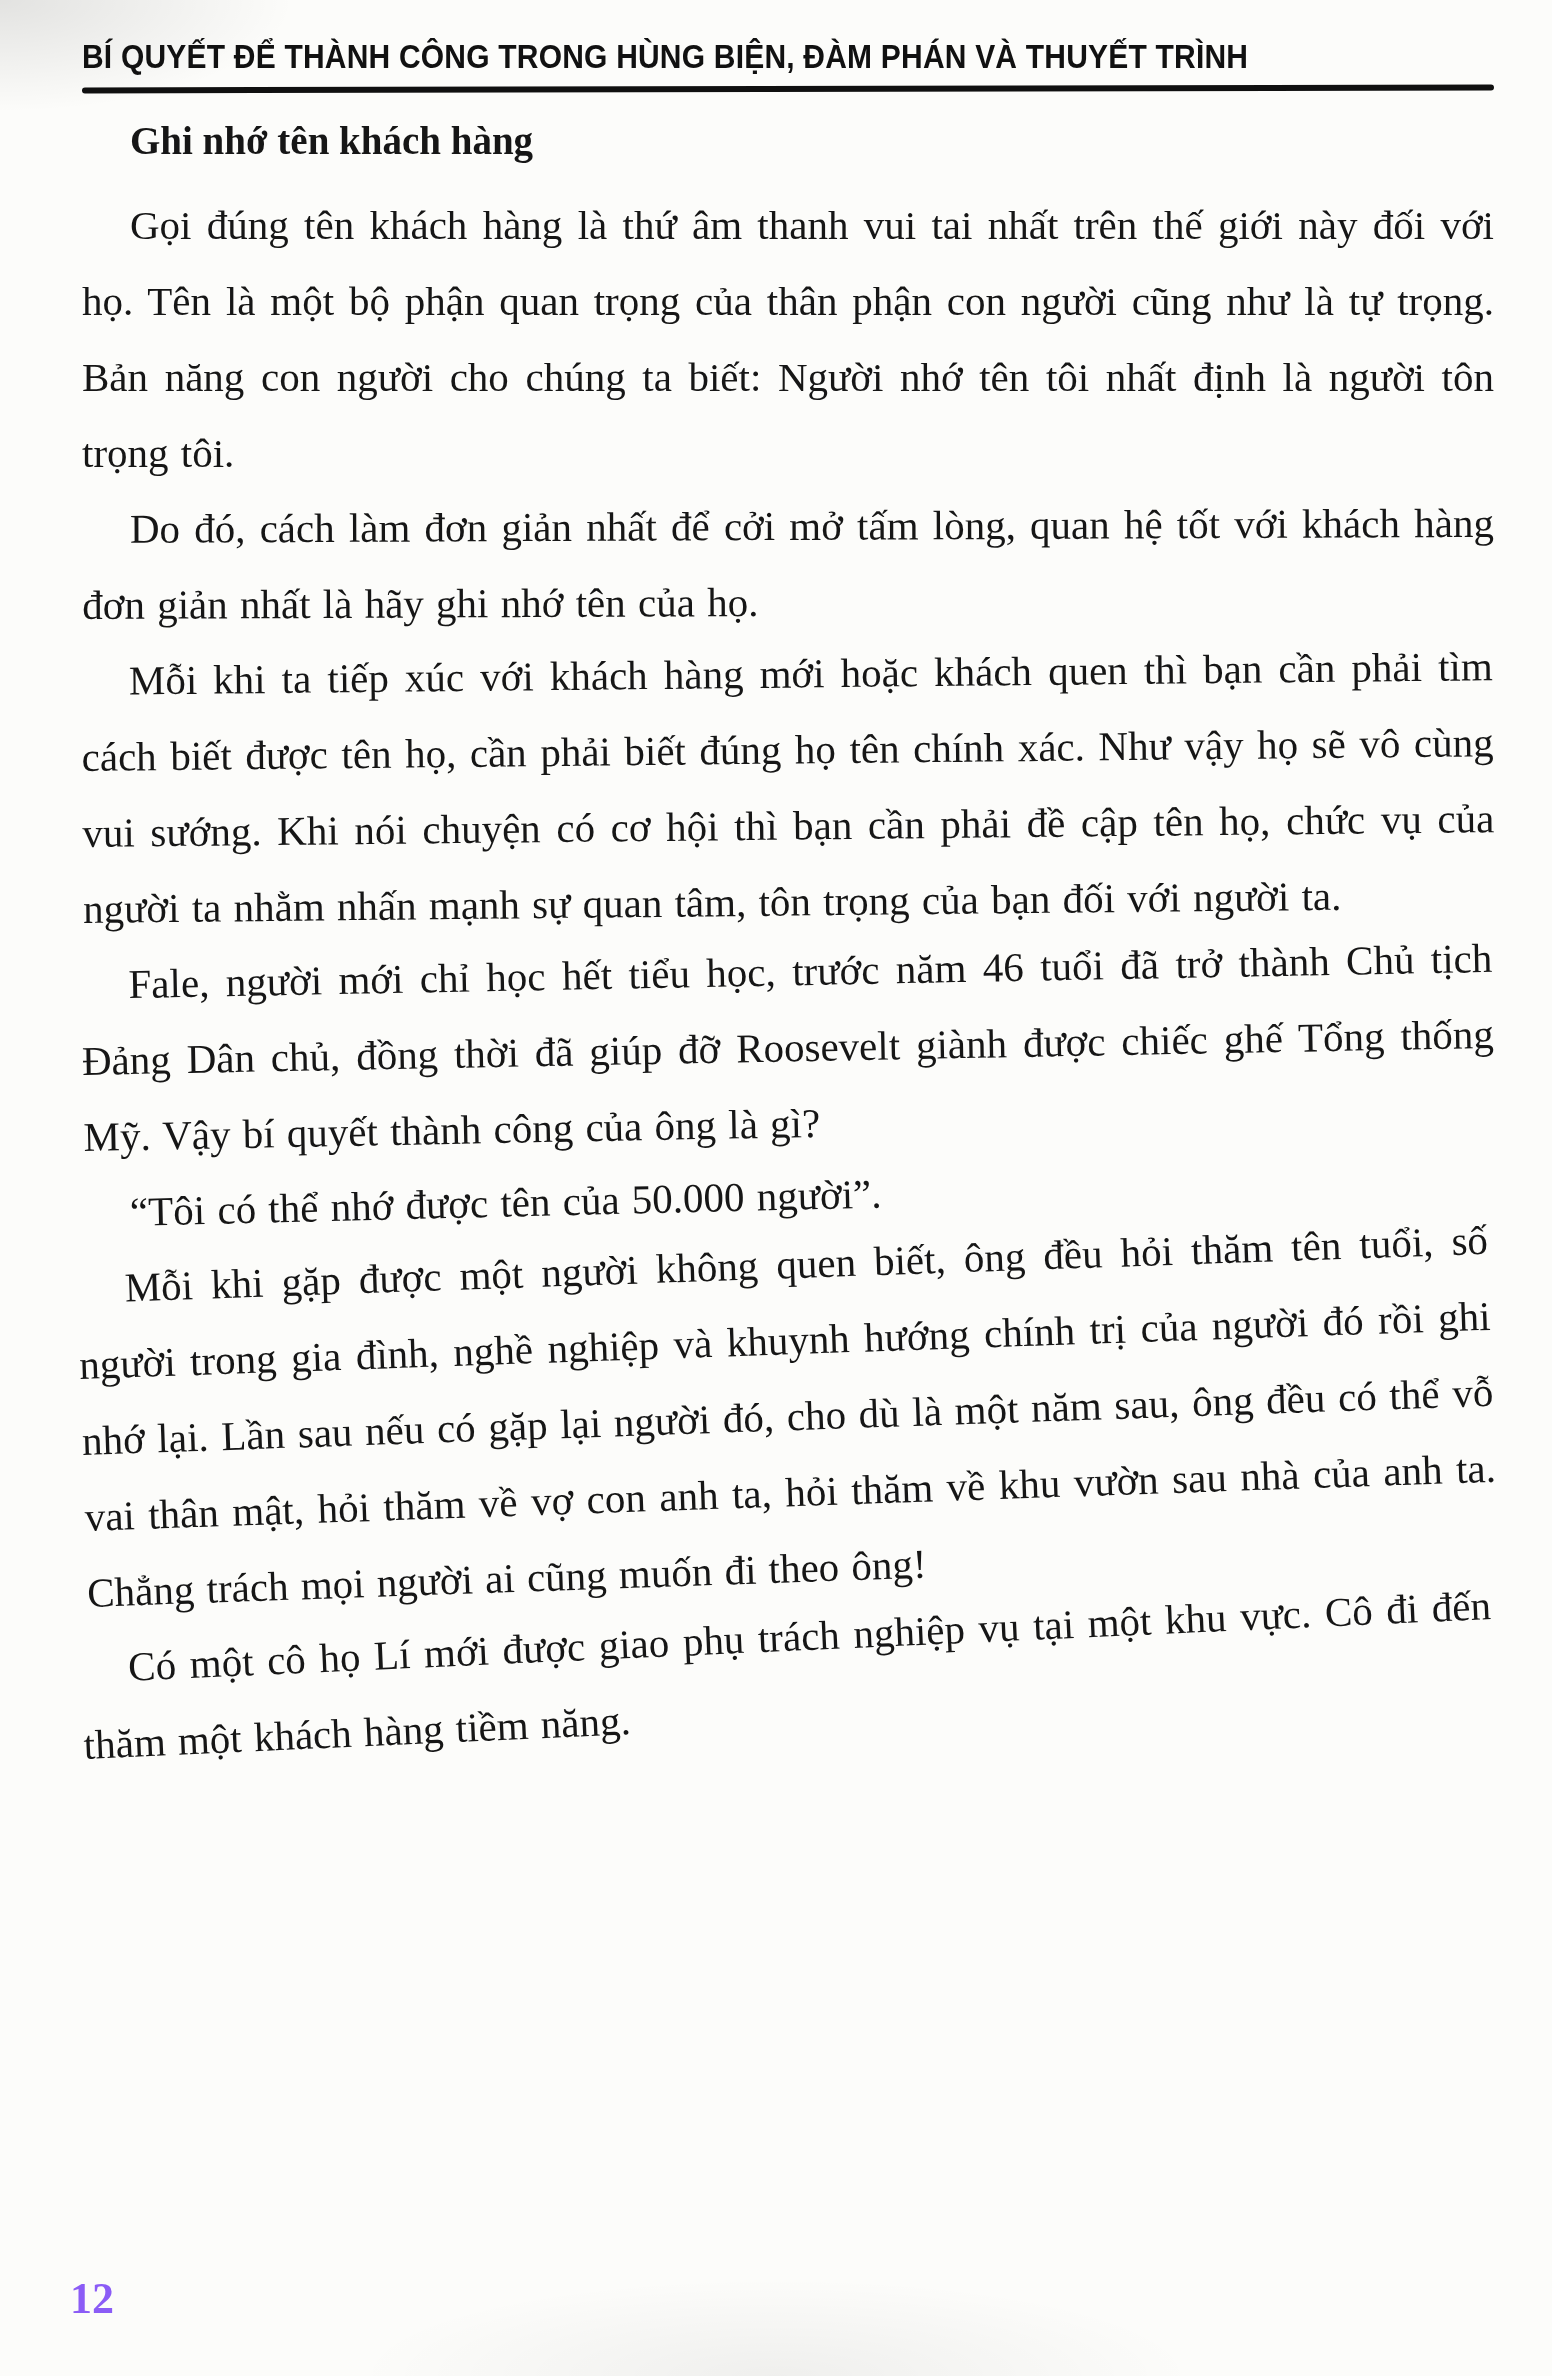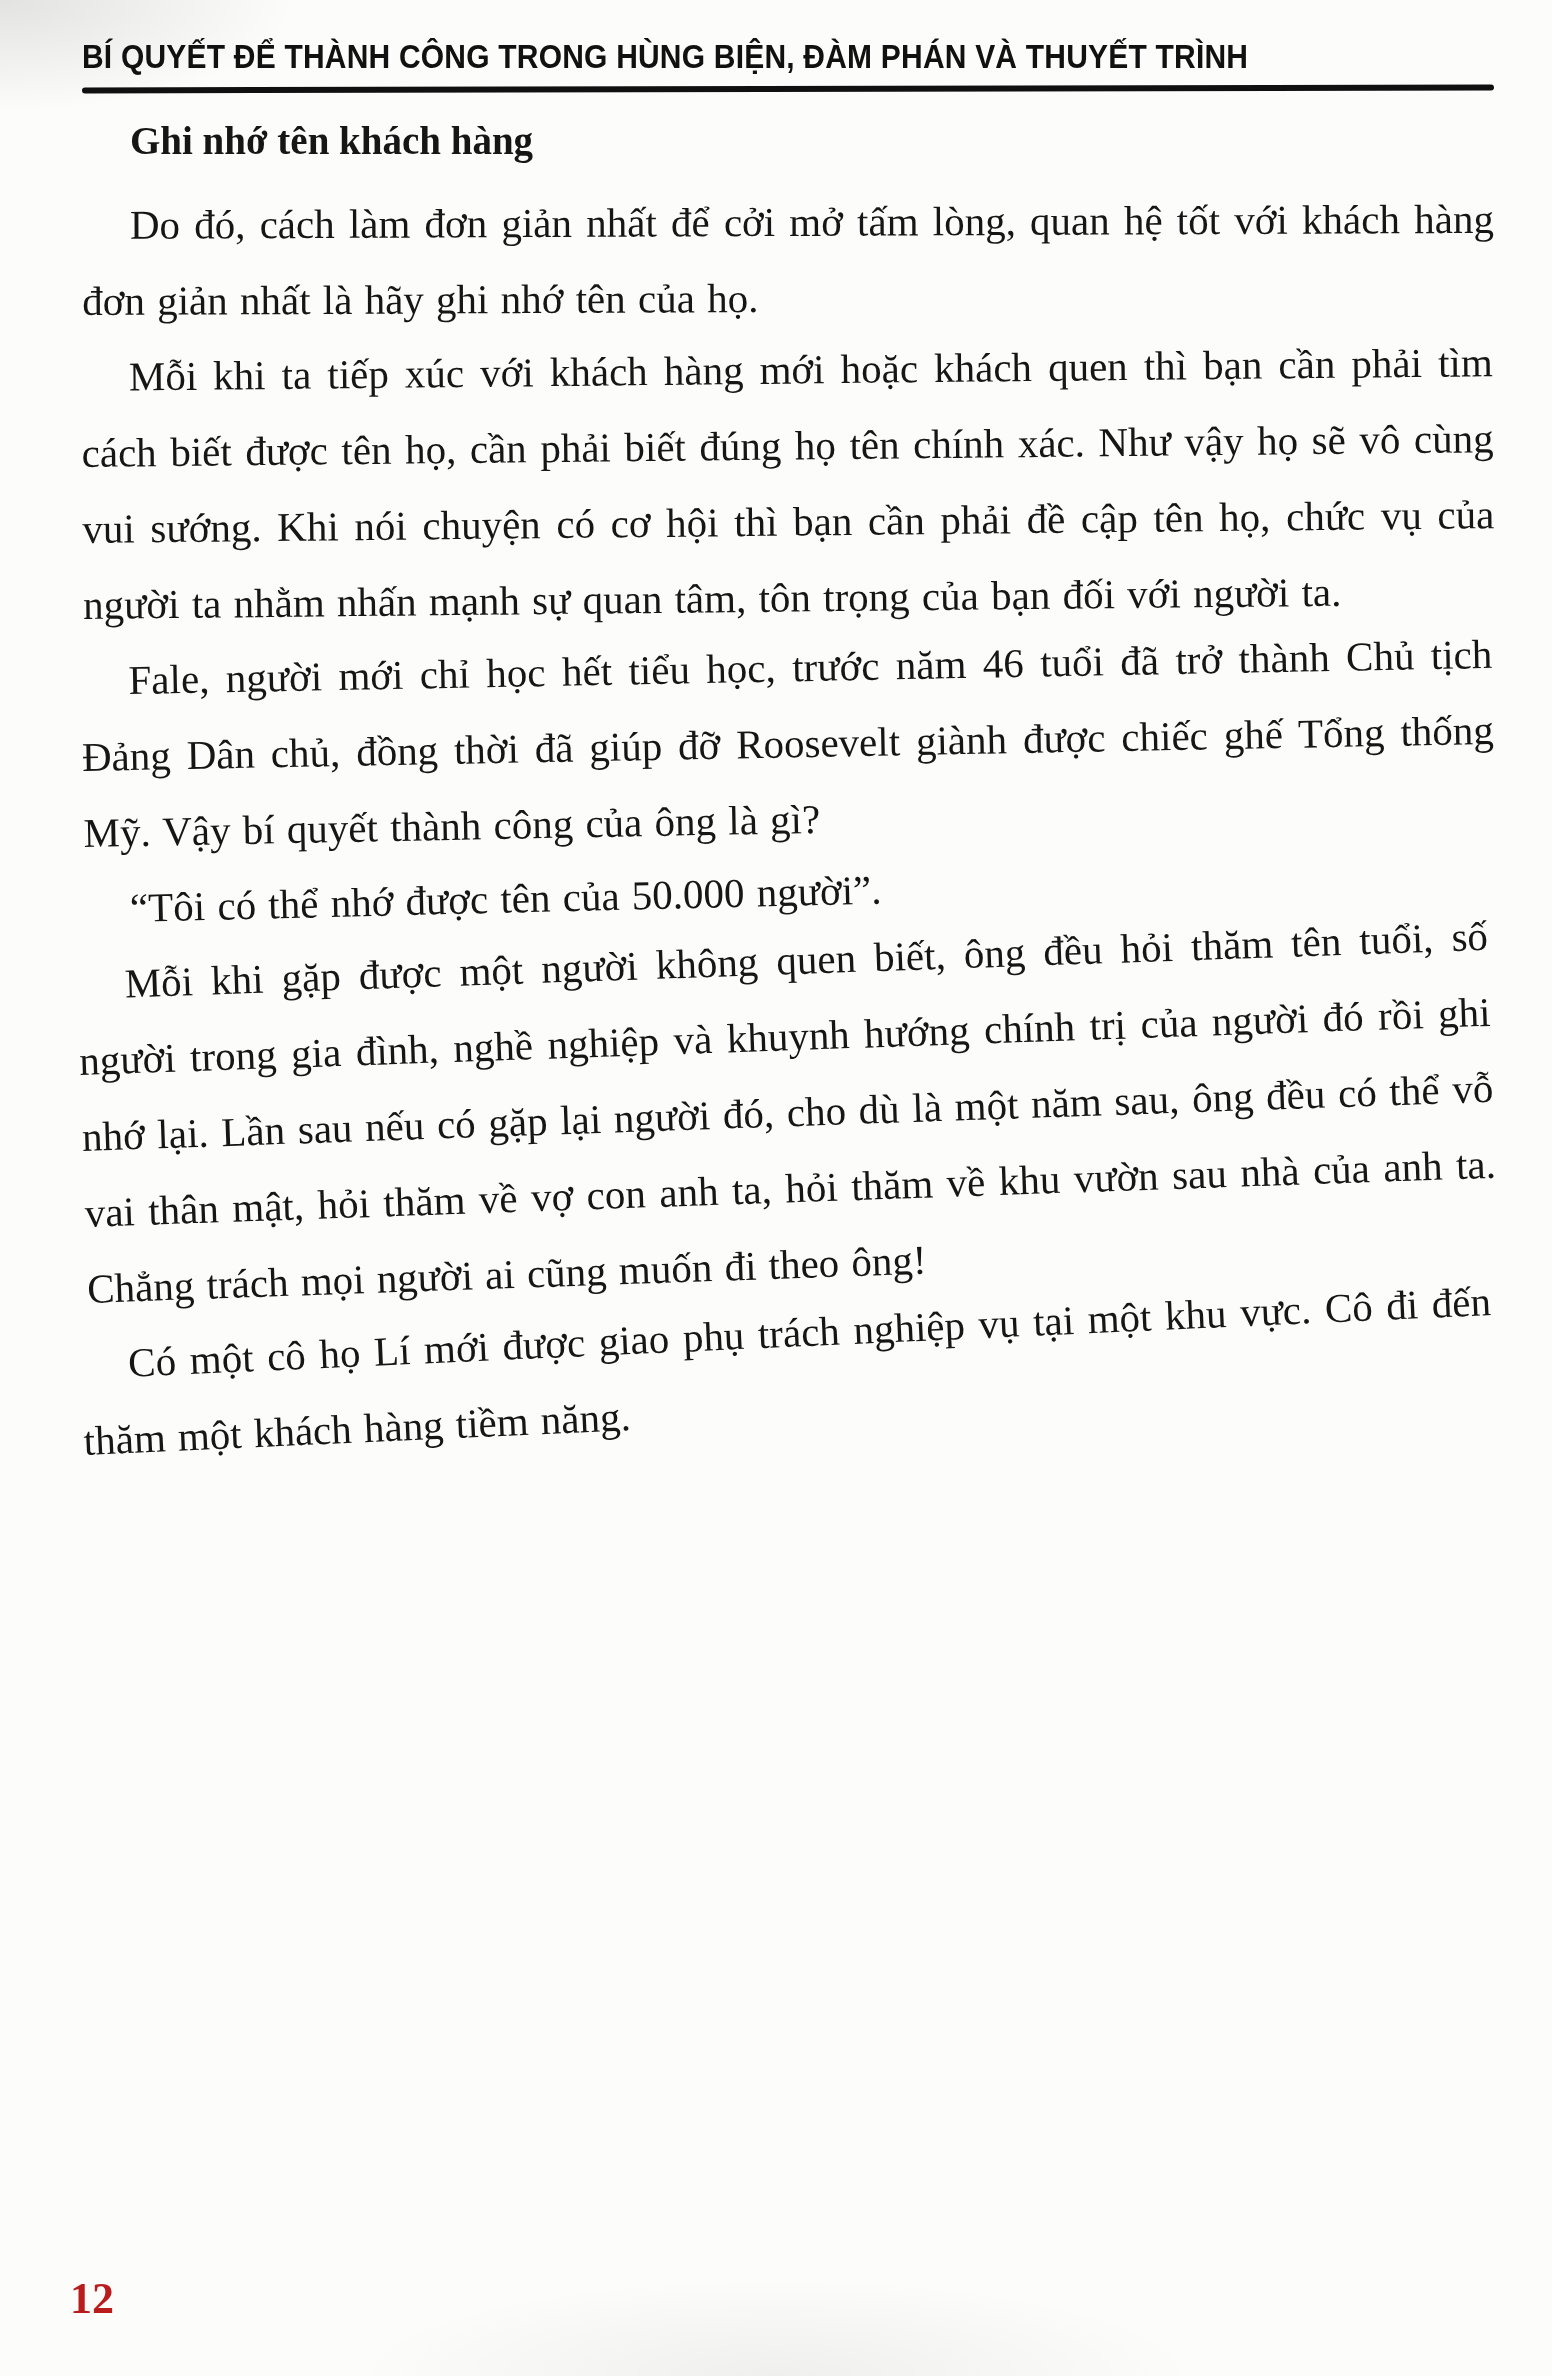--- a/index.html
+++ b/index.html
@@ -75,36 +75,37 @@
   .tilt-6 { transform: rotate(-2.6deg); }
 
   
   .folio {
     position: absolute;
     left: 70px;
     bottom: 52px;
     font-family: "Liberation Serif", "DejaVu Serif", serif;
     font-weight: 700;
     font-size: 44px;
-    color: #b91c1c;
+    color: #8b5cf6;
   }
 </style>
 </head>
 <body>
 
 <div class="page">
 
   <div class="running-head">BÍ QUYẾT ĐỂ THÀNH CÔNG TRONG HÙNG BIỆN, ĐÀM PHÁN VÀ THUYẾT TRÌNH</div>
 
   <div class="head-rule"></div>
 
   <div class="text-col">
 
     <h2 class="section-heading">Ghi nhớ tên khách hàng</h2>
 
+    <p class="body-par tilt-0">Gọi đúng tên khách hàng là thứ âm thanh vui tai nhất trên thế giới này đối với họ. Tên là một bộ phận quan trọng của thân phận con người cũng như là tự trọng. Bản năng con người cho chúng ta biết: Người nhớ tên tôi nhất định là người tôn trọng tôi.</p>
 
     <p class="body-par tilt-1">Do đó, cách làm đơn giản nhất để cởi mở tấm lòng, quan hệ tốt với khách hàng đơn giản nhất là hãy ghi nhớ tên của họ.</p>
 
     <p class="body-par tilt-2">Mỗi khi ta tiếp xúc với khách hàng mới hoặc khách quen thì bạn cần phải tìm cách biết được tên họ, cần phải biết đúng họ tên chính xác. Như vậy họ sẽ vô cùng vui sướng. Khi nói chuyện có cơ hội thì bạn cần phải đề cập tên họ, chức vụ của người ta nhằm nhấn mạnh sự quan tâm, tôn trọng của bạn đối với người ta.</p>
 
     <p class="body-par tilt-3">Fale, người mới chỉ học hết tiểu học, trước năm 46 tuổi đã trở thành Chủ tịch Đảng Dân chủ, đồng thời đã giúp đỡ Roosevelt giành được chiếc ghế Tổng thống Mỹ. Vậy bí quyết thành công của ông là gì?</p>
 
     <p class="body-par tilt-4">“Tôi có thể nhớ được tên của 50.000 người”.</p>
 
     <p class="body-par tilt-5">Mỗi khi gặp được một người không quen biết, ông đều hỏi thăm tên tuổi, số người trong gia đình, nghề nghiệp và khuynh hướng chính trị của người đó rồi ghi nhớ lại. Lần sau nếu có gặp lại người đó, cho dù là một năm sau, ông đều có thể vỗ vai thân mật, hỏi thăm về vợ con anh ta, hỏi thăm về khu vườn sau nhà của anh ta. Chẳng trách mọi người ai cũng muốn đi theo ông!</p>

